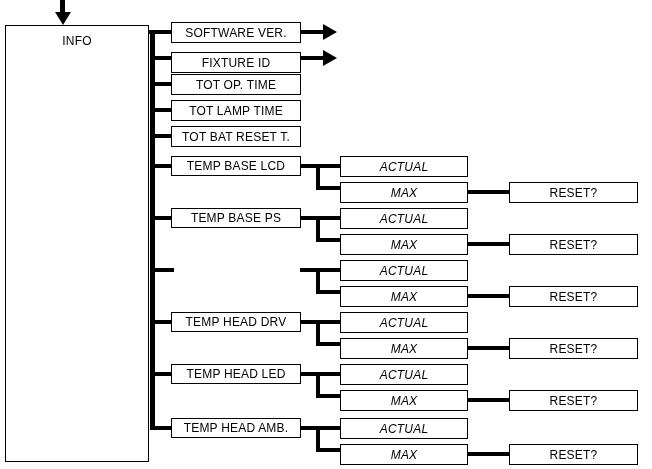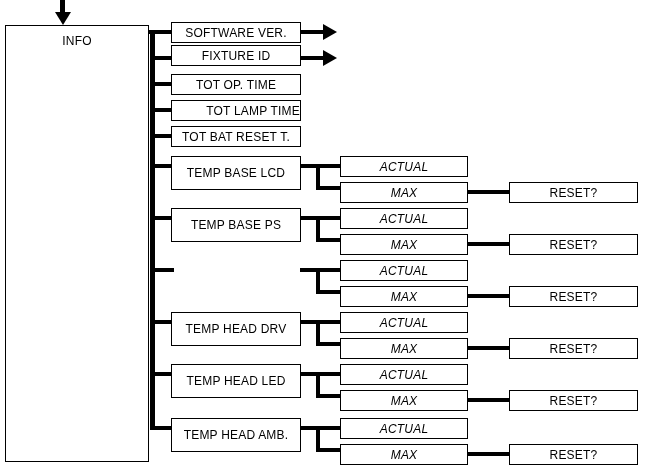--- a/index.html
+++ b/index.html
@@ -37,21 +37,21 @@
     height:437px;
     align-items:flex-start;
     justify-content:center;
     padding-top:8px;
     font-size:12px;
     z-index:2;
   }
   
   .col2{ left:171px; width:130px; height:21px; }
   
-  .col2t{ left:171px; width:130px; height:34px; }
+  .col2t{ left:171px; width:130px; height:20px; }
   
   .col3{ left:340px; width:128px; height:21px;font-style:italic; }
   
   .col4{ left:509px; width:129px; height:21px; }
 
   
   .hline{
     position:absolute;
     height:4px;
     background:#000000;
@@ -107,33 +107,33 @@
   <div class="spine" style="top:30px; height:400px;"></div>
 
   <div class="hline" style="left:152px; top:30px; width:22px;"></div>
   <div class="box col2" style="top:22px;">
     <span>SOFTWARE VER.</span>
   </div>
   <div class="hline" style="left:300px; top:30px; width:25px;"></div>
   <div class="arrowhead-right" style="left:323px; top:24px;"></div>
 
   <div class="hline" style="left:152px; top:56px; width:22px;"></div>
-  <div class="box col2" style="top:45px;align-items:center;">
+  <div class="box col2" style="top:52px;align-items:center;">
     <span>FIXTURE ID</span>
   </div>
   <div class="hline" style="left:300px; top:56px; width:25px;"></div>
   <div class="arrowhead-right" style="left:323px; top:50px;"></div>
 
   <div class="hline" style="left:152px; top:82px; width:22px;"></div>
   <div class="box col2" style="top:74px;">
     <span>TOT OP. TIME</span>
   </div>
 
   <div class="hline" style="left:152px; top:108px; width:22px;"></div>
-  <div class="box col2" style="top:100px;justify-content:flex-end;">
+  <div class="box col2" style="top:100px;">
     <span>TOT LAMP TIME</span>
   </div>
 
   <div class="hline" style="left:152px; top:134px; width:22px;"></div>
   <div class="box col2" style="top:126px;">
     <span>TOT BAT RESET  T.</span>
   </div>
 
   <div class="hline" style="left:152px; top:164px; width:22px;"></div>
   <div class="box col2t" style="top:156px;">

